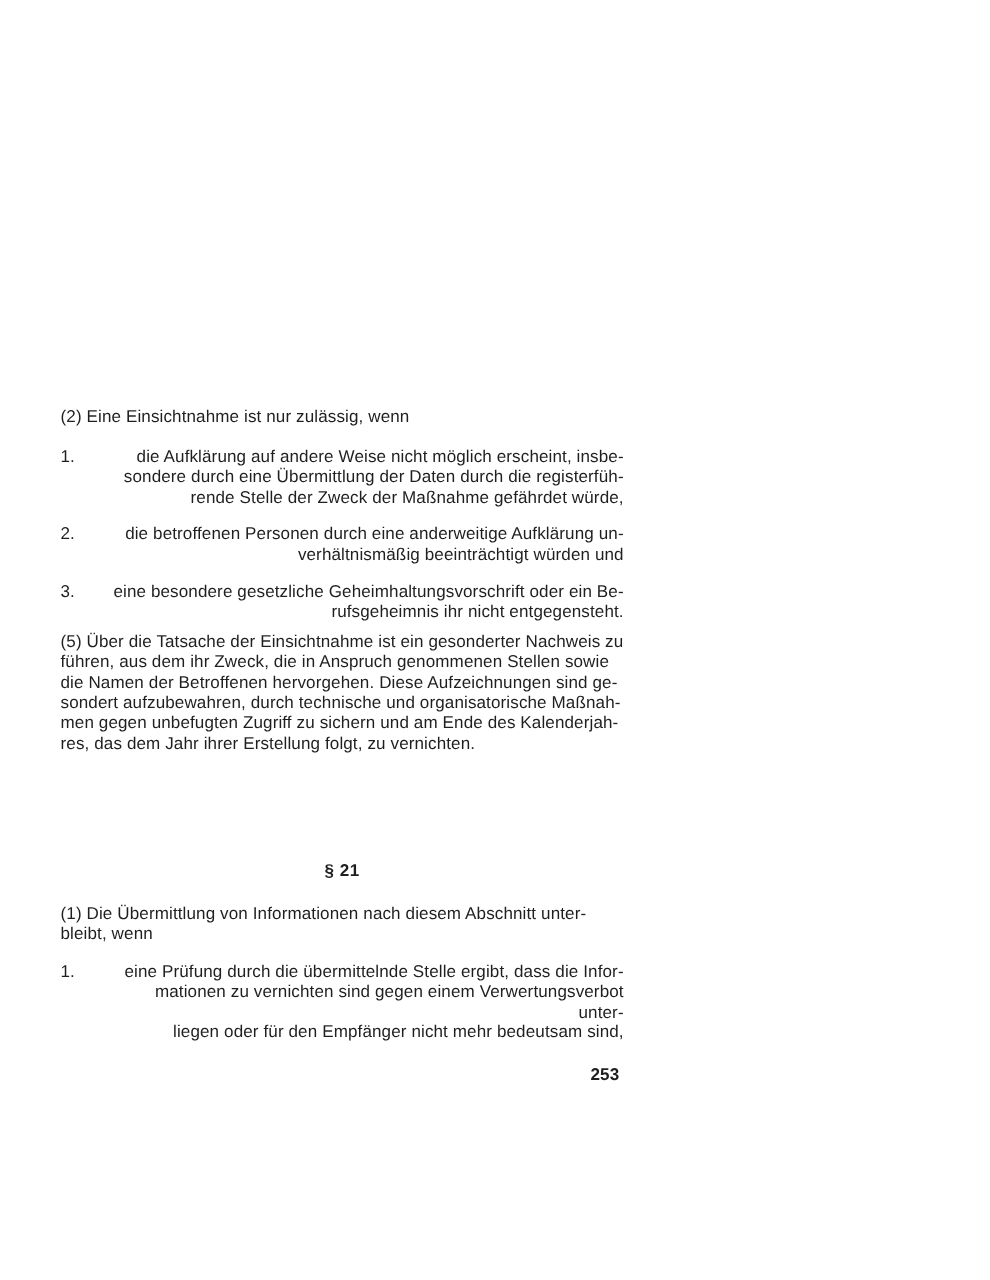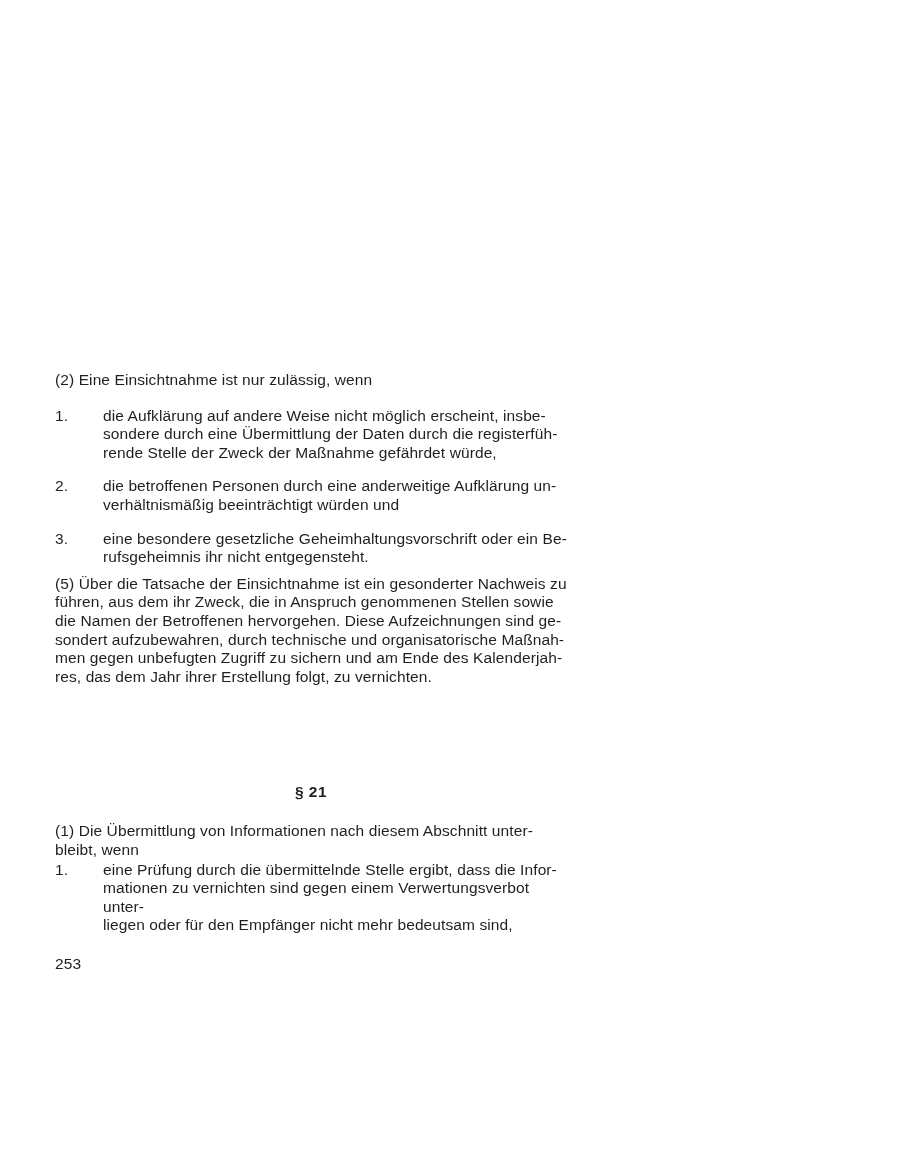--- a/index.html
+++ b/index.html
@@ -42,36 +42,38 @@
     flex-direction: row;
     align-items: flex-start;
   }
   .item-number {
     flex: 0 0 48px;
     width: 48px;
   }
   .item-text {
     flex: 1 1 auto;
     white-space: pre-line;
+    text-align: right;
   }
   .section-heading {
     margin-top: 97px;
     margin-bottom: 22px;
     text-align: center;
     font-weight: bold;
     line-height: 17px;
   }
   .section-number {
     letter-spacing: 0.5px;
   }
-  .paragraph-1 { margin-bottom: 1px; }
+  .paragraph-1 { margin-bottom: 15px; }
   .page-number {
     margin-top: 20px;
-    text-align: left;
+    text-align: right;
     padding-right: 4px;
+    font-weight: bold;
   }
 </style>
 </head>
 <body>
 
 <div class="page">
   <div class="column">
 
     <p class="para mb-lg">(2) Eine Einsichtnahme ist nur zulässig, wenn</p>
 

